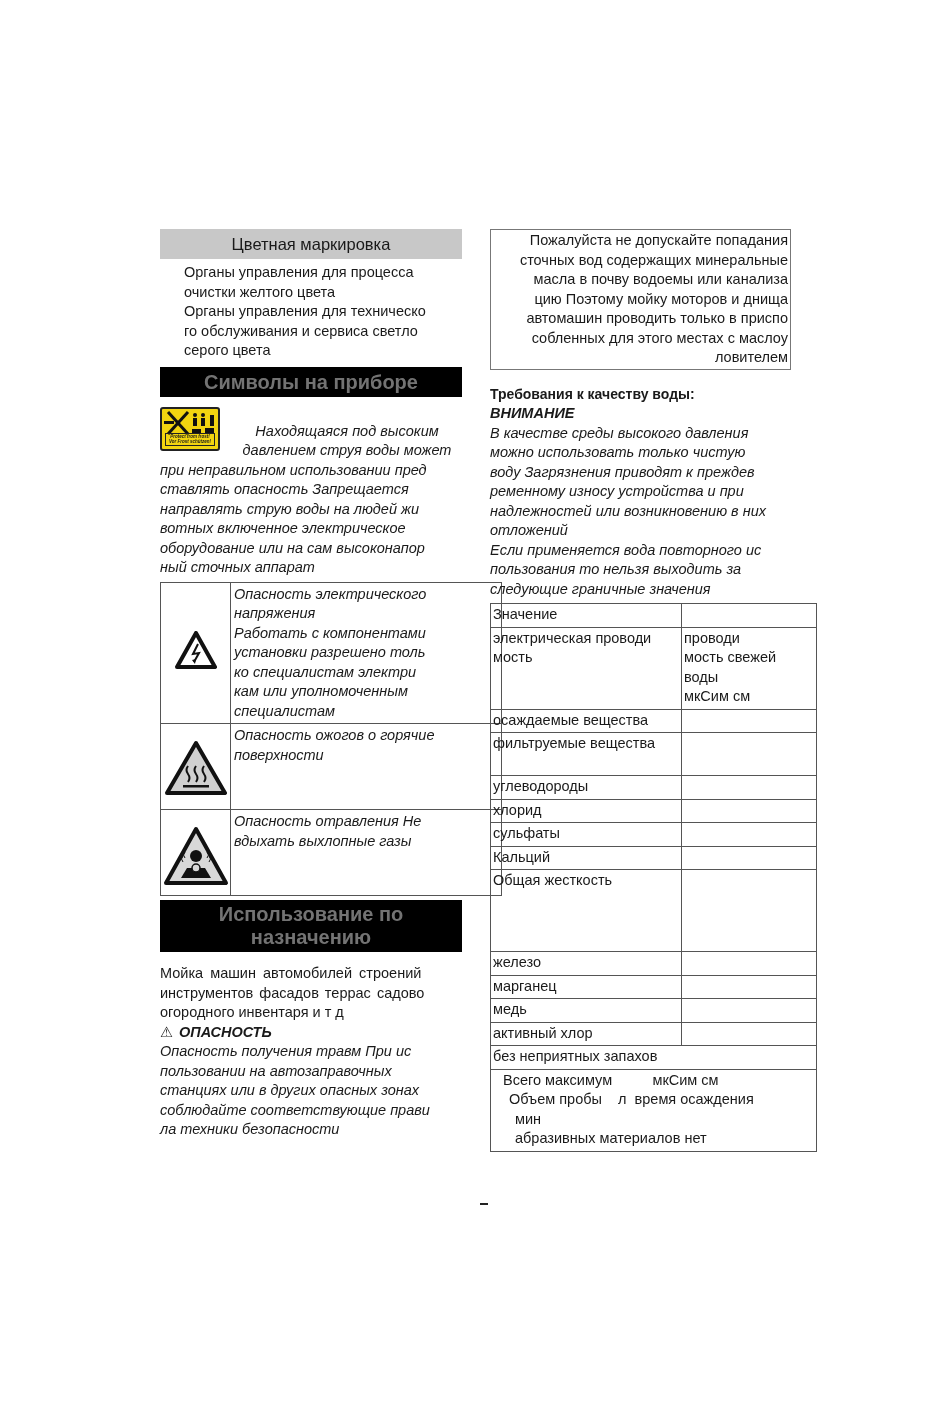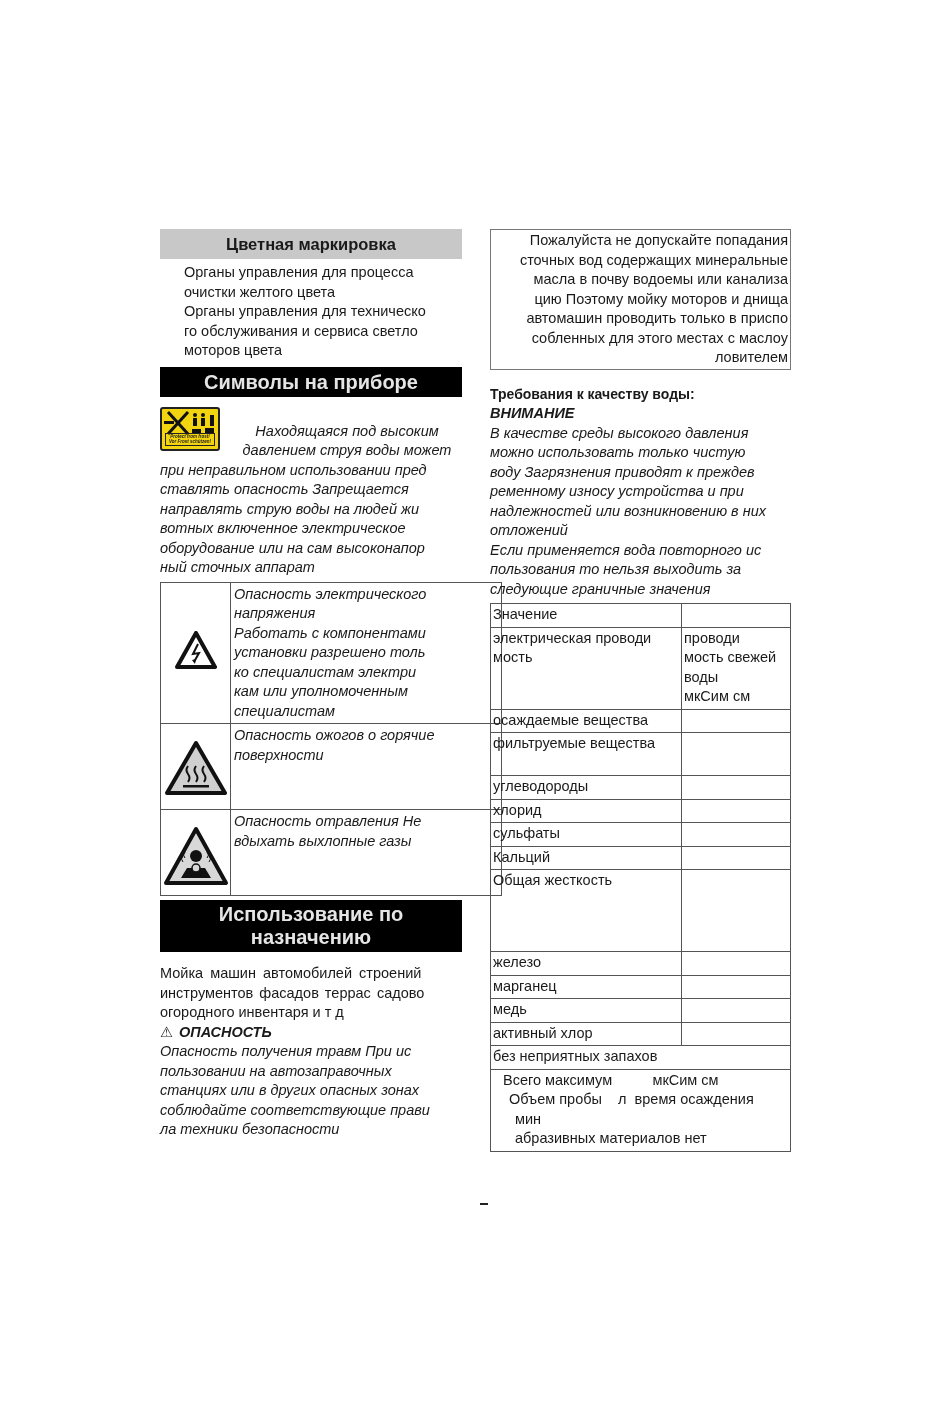--- a/index.html
+++ b/index.html
@@ -1,52 +1,52 @@
 <!DOCTYPE html>
 <html><head>
 <meta charset="utf-8">
 <style>
   html, body { margin: 0; padding: 0; background: #ffffff; }
   body { width: 950px; height: 1420px; position: relative; font-family: "Liberation Sans", sans-serif; color: #1a1a1a; }
   .col { position: absolute; }
   .left { left: 160px; top: 229px; width: 302px; }
   .right { left: 490px; top: 229px; width: 301px; }
-  .hdr-gray { background: #c8c8c8; height: 30px; font-weight: bold; font-size: 16.5px; text-align: center; line-height: 30px; }
-  .hdr-black { background: #000; color: #e5e5e5; font-weight: bold; text-align: center; }
+  .hdr-gray { background: #c8c8c8; height: 30px; font-weight: normal; font-size: 16.5px; text-align: center; line-height: 30px; }
+  .hdr-black { background: #000; color: #737373; font-weight: bold; text-align: center; }
   .hdr-black.s1 { font-size: 20px; height: 30px; line-height: 30px; margin-top: 6px; }
   .hdr-black.s2 { font-size: 20px; line-height: 23px; padding: 3px 0 3px; margin-top: 4px; }
   .p { font-size: 14.5px; line-height: 19.5px; }
   .indent { padding-left: 24px; padding-top: 4px; }
   .it { font-style: italic; }
   .bold { font-weight: bold; }
   .frost-wrap { margin-top: 10px; position: relative; }
   .frost-icon { float: left; width: 60px; height: 44px; margin: 0 12px 0 0; background: #f2d410; border: 2px solid #222; border-radius: 3px; position: relative; box-sizing: border-box; }
   .frost-icon .band { position: absolute; left: 3px; right: 3px; bottom: 3px; height: 11px; border: 1px solid #222; font-size: 4.5px; line-height: 5px; text-align: center; font-weight: bold; }
   .frost-text { padding-top: 20px; text-align: center; }
   .sym-table { border-collapse: collapse; width: 342px; margin-top: 4px; }
   .sym-table td { border: 1px solid #555; vertical-align: top; padding: 2px 2px 2px 3px; }
   .sym-table td.ico { width: 69px; vertical-align: middle; text-align: center; padding: 0; }
   .right-box { border: 1px solid #777; padding: 1px 2px 1px 1px; font-size: 14.5px; line-height: 19.5px; text-align: right; }
-  .wq-table { border-collapse: collapse; width: 301px; margin-top: 4px; font-size: 14.5px; line-height: 19.5px; }
+  .wq-table { border-collapse: collapse; width: 327px; margin-top: 4px; font-size: 14.5px; line-height: 19.5px; }
   .wq-table td { border: 1px solid #555; vertical-align: top; padding: 1px 2px 2px 2px; }
   .wq-table td.c1 { width: 186px; }
   .wq-table td.span { padding-left: 12px; }
   .page-no { position: absolute; left: 480px; top: 1203px; width: 8px; height: 2px; background: #222; }
 </style>
 </head>
 <body>
 
 <div class="col left">
   <div class="hdr-gray">Цветная маркировка</div>
   <div class="p indent">
     <div>Органы управления для процесса</div>
     <div>очистки желтого цвета</div>
     <div>Органы управления для техническо</div>
     <div>го обслуживания и сервиса светло</div>
-    <div>моторов цвета</div>
+    <div>серого цвета</div>
   </div>
 
   <div class="hdr-black s1">Символы на приборе</div>
 
   <div class="frost-wrap p it">
     <div class="frost-icon">
       <svg width="56" height="28" viewBox="0 0 56 28" style="position:absolute;left:0;top:0">
         <line x1="6" y1="3" x2="26" y2="25" stroke="#111" stroke-width="3"></line>
         <line x1="26" y1="3" x2="6" y2="25" stroke="#111" stroke-width="3"></line>
         <rect x="2" y="12" width="10" height="3" fill="#111"></rect>

